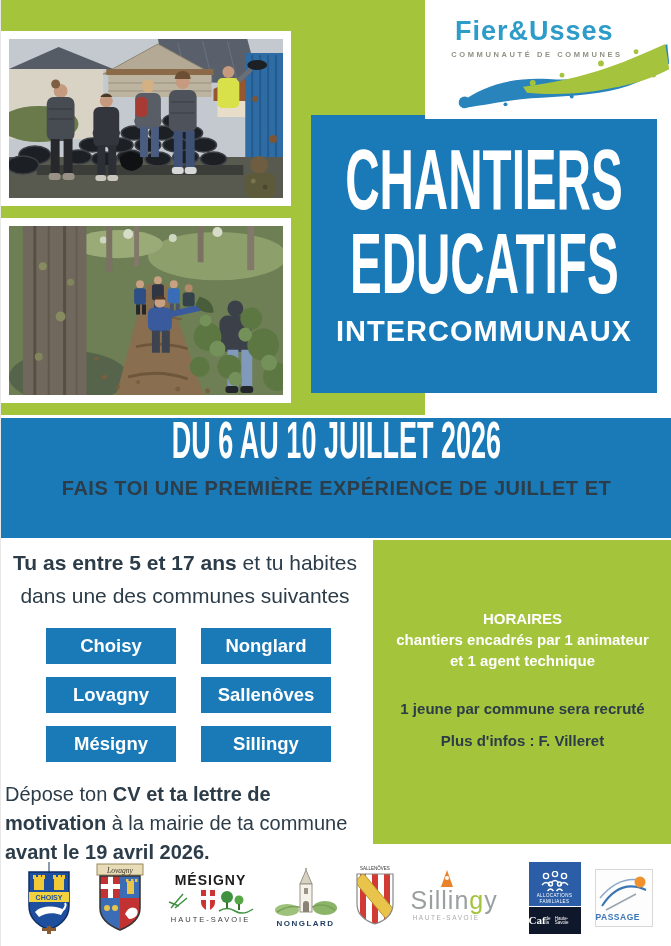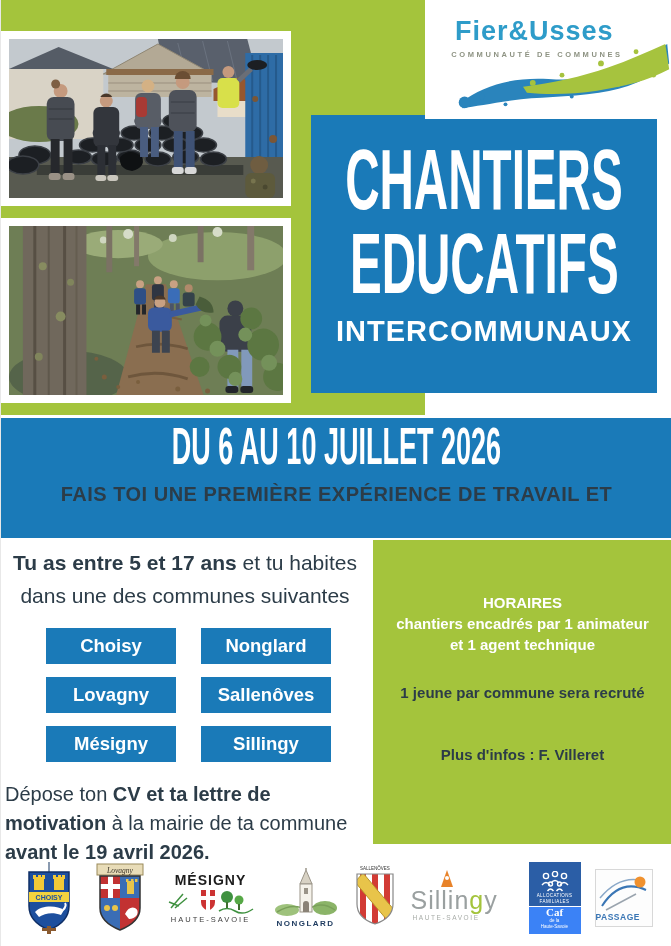--- a/index.html
+++ b/index.html
@@ -37,21 +37,21 @@
   .big-line > span {
     display:inline-block; white-space:nowrap; color:#ffffff;
     font-size:61px; font-weight:bold; transform:scale(0.78,1.40);
   }
   .title-sub {
     margin-top:9px; color:#ffffff; font-size:29px; font-weight:bold; letter-spacing:1px; white-space:nowrap;
   }
 
   
   .banner { left:0; top:418px; width:671px; height:120px; background:#1a7ab8; text-align:center; }
-  .dates { line-height:46px; margin-top:6px; }
+  .dates { line-height:46px; }
   .dates > span {
     display:inline-block; white-space:nowrap; color:#ffffff;
     font-size:36px; font-weight:bold; transform:scale(0.75,1.45);
   }
   .banner-sub {
     margin-top:2px; font-size:20px; font-weight:bold; letter-spacing:0.5px;
     line-height:31px; color:#2c3c48;
   }
 
   
@@ -74,25 +74,25 @@
   .apply {
     left:4px; top:780px; width:360px; text-align:left;
     font-size:20px; line-height:29px; color:#2c3c48;
   }
   .apply b { font-weight:bold; }
 
   
   .info-box {
     left:372px; top:540px; width:299px; height:304px; background:#a4c43c;
     text-align:center; font-weight:bold; font-size:15px; line-height:21px;
-    color:#2c3c48; padding-top:52px;
+    color:#2c3c48; padding-top:68px;
   }
   .info-box .white { color:#ffffff; }
   .gap27 { margin-top:27px; }
-  .gap23 { margin-top:41px; }
+  .gap23 { margin-top:11px; }
 
   
   .footer-logos {
     left:0; top:862px; width:671px; height:72px;
     display:flex; align-items:center; justify-content:center; gap:14px;
   }
   .flogo { display:flex; flex-direction:column; align-items:center; }
   .mesigny-title { font-size:14px; font-weight:bold; letter-spacing:1px; color:#1c1c1c; }
   .mesigny-sub { font-size:7.5px; letter-spacing:2px; color:#3c3c3c; margin-top:1px; }
   .nonglard-label { font-size:8px; font-weight:bold; letter-spacing:1.5px; color:#1d3a5f; margin-top:1px; }
@@ -100,22 +100,22 @@
   .sillingy-word { position:absolute; left:0; top:14px; font-size:25px; color:#9aa0a0; letter-spacing:1px; }
   .sillingy-word .grn { color:#a4c43c; }
   .sillingy-sub { position:absolute; left:2px; top:42px; font-size:6.5px; letter-spacing:1.6px; color:#a8aca8; }
   .caf { width:52px; }
   .caf-top {
     width:52px; height:44px; background:#2b5ea6; color:#ffffff;
     display:flex; flex-direction:column; align-items:center; justify-content:flex-end; padding-bottom:2px;
   }
   .caf-top-label { font-size:4.5px; letter-spacing:0.4px; text-align:center; line-height:5.5px; }
   .caf-bottom {
-    margin-top:1px; width:52px; height:27px; background:#3b82f6; color:#ffffff;
-    display:flex; flex-direction:column; align-items:center; line-height:1;
+    margin-top:1px; width:52px; height:27px; background:#0f172a; color:#ffffff;
+    display:flex; flex-direction:row; align-items:center; justify-content:center; line-height:1;
   }
   .caf-name { font-size:11px; font-weight:bold; font-family:"Liberation Serif", serif; }
   .caf-sub { font-size:4.5px; margin-top:1px; }
   .passage { width:58px; height:58px; border:1px solid #d8d8d8; background:#fdfdfd; position:relative; }
   .passage-label {
     position:absolute; bottom:4px; width:100%; text-align:left;
     font-size:8.5px; font-weight:bold; letter-spacing:0.5px; color:#3a76b5;
   }
 </style>
 </head>
@@ -337,21 +337,21 @@
       <circle cx="204" cy="34" r="2.5" fill="#a6c33e"></circle>
         <circle cx="168" cy="44" r="2" fill="#a6c33e"></circle>
       <circle cx="52" cy="64" r="2" fill="#2a84bc"></circle>
         <circle cx="120" cy="56" r="2" fill="#2a84bc"></circle>
     </svg>
   </div>
 
   <div class="abs banner">
     <div class="dates"><span>DU 6 AU 10 JUILLET 2026</span></div>
     <div class="banner-sub">
-      <span>FAIS TOI UNE PREMIÈRE EXPÉRIENCE DE TRAVAIL ET</span><br>
+      <span>FAIS TOI UNE PREMIÈRE EXPÉRIENCE DE JUILLET ET</span><br>
     </div>
   </div>
 
   <div class="abs intro">
     <b>Tu as entre 5 et 17 ans</b><span> et tu habites dans une des communes suivantes</span>
   </div>
 
   <div class="abs communes-grid">
     <div class="commune-btn">Choisy</div>
     <div class="commune-btn">Nonglard</div>

